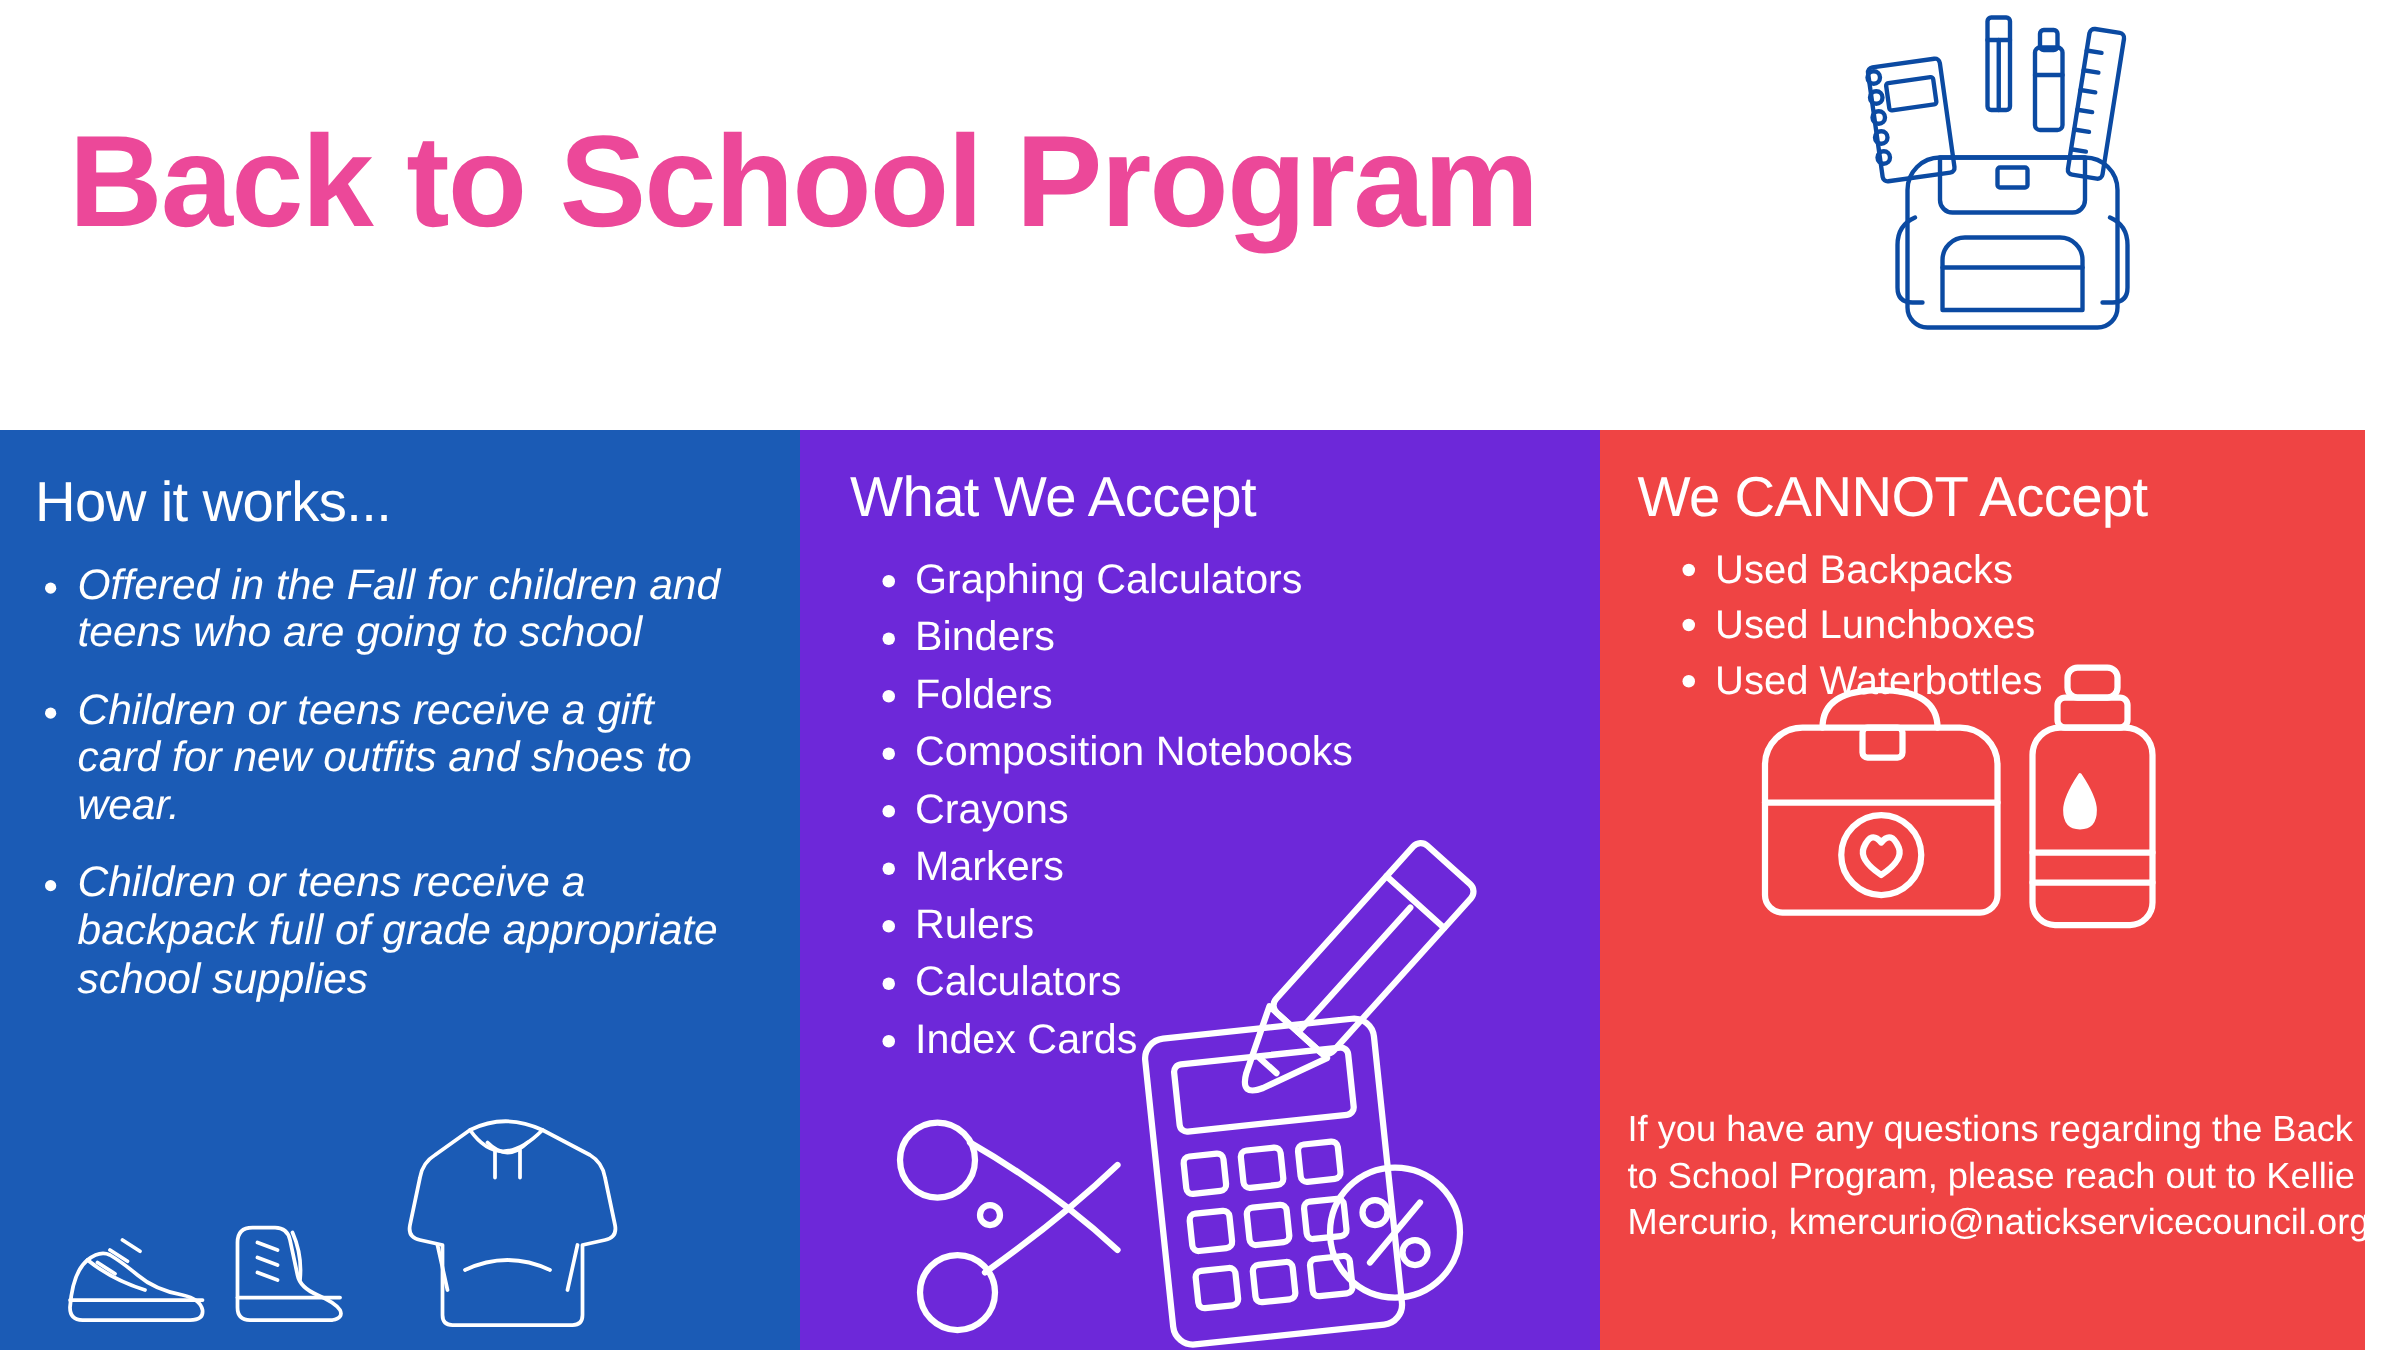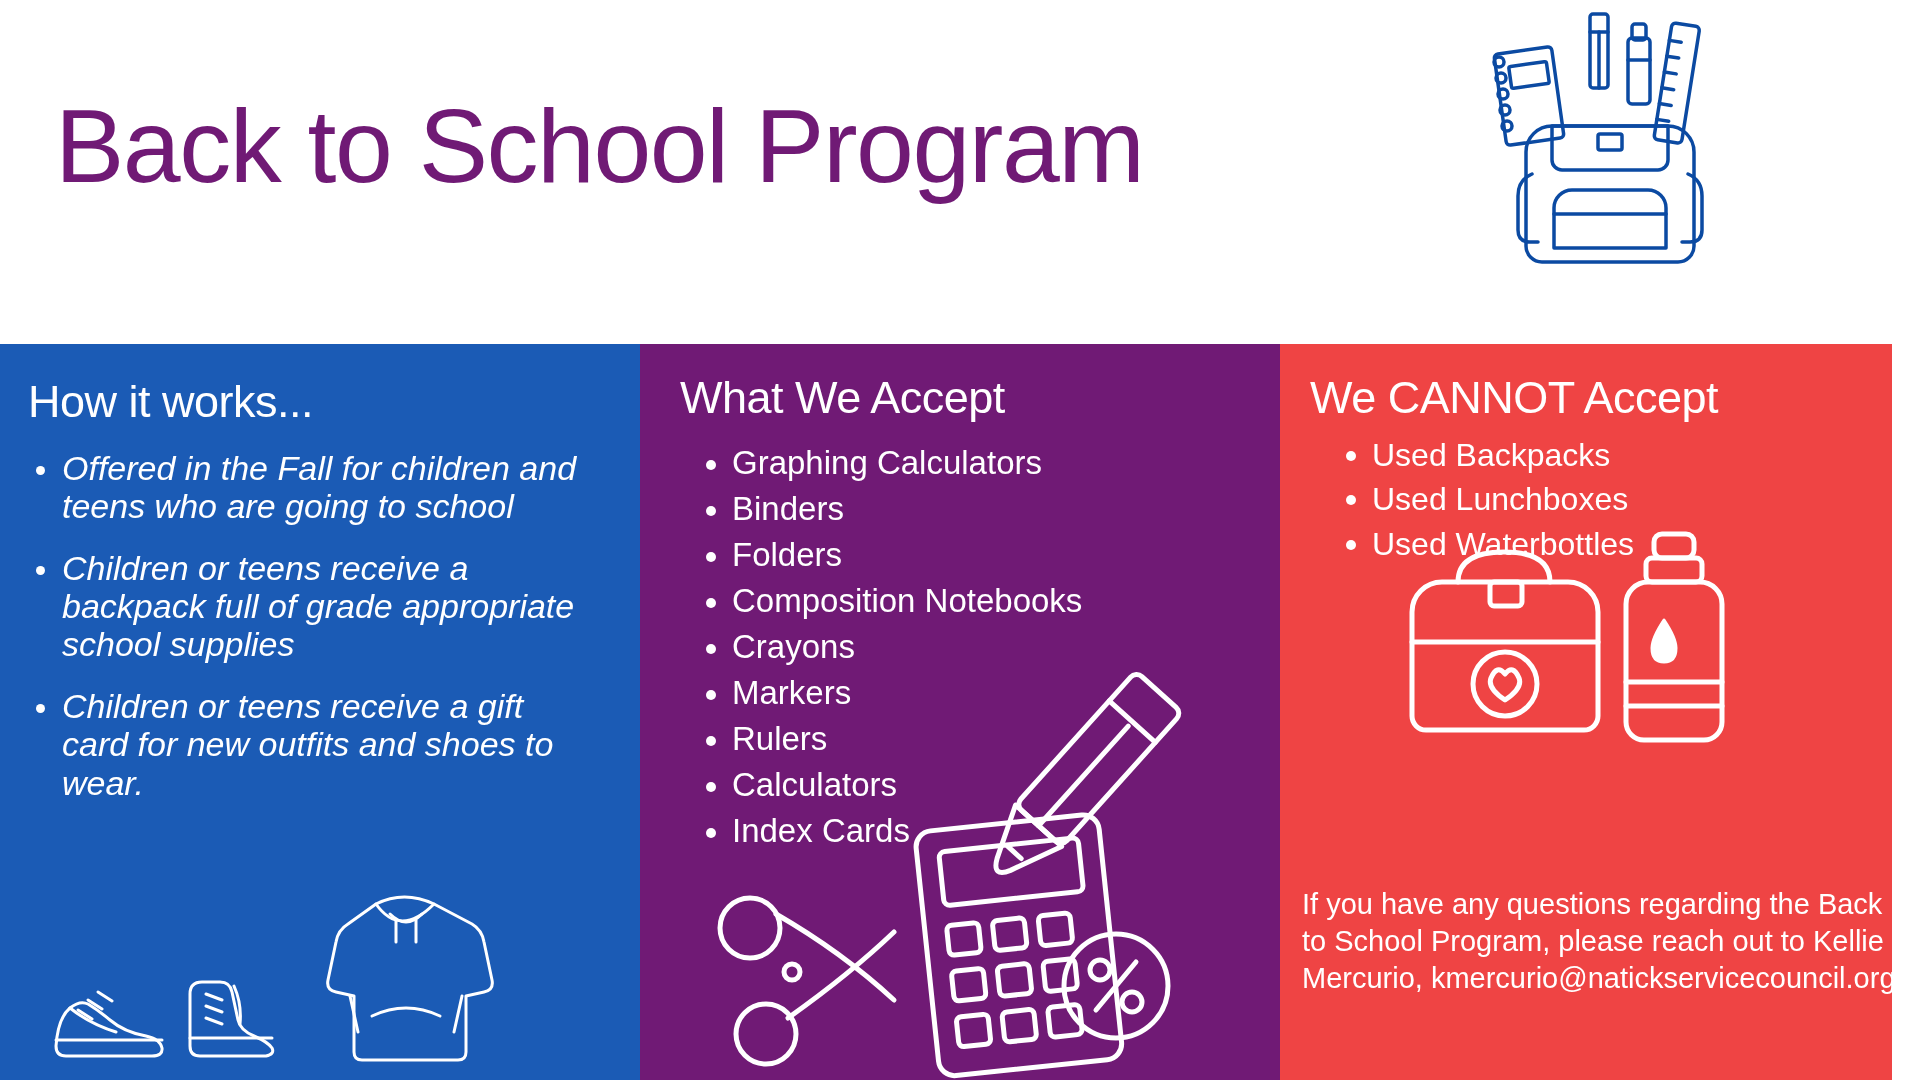--- a/index.html
+++ b/index.html
@@ -12,37 +12,37 @@
   .poster { position:relative; width:1920px; height:1080px; background:#ffffff; }
 
   
   .header {
     position:absolute; left:0; top:0; width:1920px; height:344px;
     background:#ffffff;
   }
   .title {
     position:absolute; left:55px; top:92px;
     font-size:104px; line-height:1.05;
-    font-weight:400;
+    font-weight:700;
     letter-spacing:-1.5px;
-    color:#701a75;
+    color:#ec4899;
     white-space:nowrap;
   }
   .header-art {
     position:absolute; right:140px; top:8px; width:300px; height:300px;
   }
 
   
   .columns {
     position:absolute; left:0; top:344px; width:1920px; height:736px;
     display:flex;
   }
   .col { position:relative; overflow:hidden; height:736px; }
   .col-1 { width:640px; background:#1b5bb5; }
-  .col-2 { width:640px; background:#701a75; }
+  .col-2 { width:640px; background:#6d28d9; }
   .col-3 { width:612px; background:#ef4444; }
 
   .col-head {
     font-weight:normal;
     color:#ffffff;
     font-size:45px;
     letter-spacing:-0.5px;
     white-space:nowrap;
   }
   .c1-head { position:absolute; left:28px; top:32px; }
@@ -174,22 +174,22 @@
     </div>
   </div>
 
   <div class="columns">
 
     <div class="col col-1">
       <div class="col-head c1-head">How it works...</div>
 
       <ul class="bullets c1-list">
         <li>Offered in the Fall for children and teens who are going to school</li>
+        <li>Children or teens receive a gift card for new outfits and shoes to wear.</li>
         <li>Children or teens receive a backpack full of grade appropriate school supplies</li>
-        <li>Children or teens receive a gift card for new outfits and shoes to wear.</li>
       </ul>
 
       <div class="art art-shoes">
         <svg viewBox="0 0 260 130" width="260" height="130" fill="none" stroke="#ffffff" stroke-width="3" stroke-linecap="round" stroke-linejoin="round">
 
           <path d="M8 104 q2 -28 14 -38 q10 -8 18 -4 q10 6 22 16 q14 12 36 16 q14 3 16 12 q1 8 -10 8 h-86 q-10 0 -10 -10 z"></path>
           <path d="M8 98 h106"></path>
           <path d="M30 68 l14 9 M40 58 l14 9 M50 50 l14 9"></path>
           <path d="M22 66 q20 16 46 24"></path>
 

